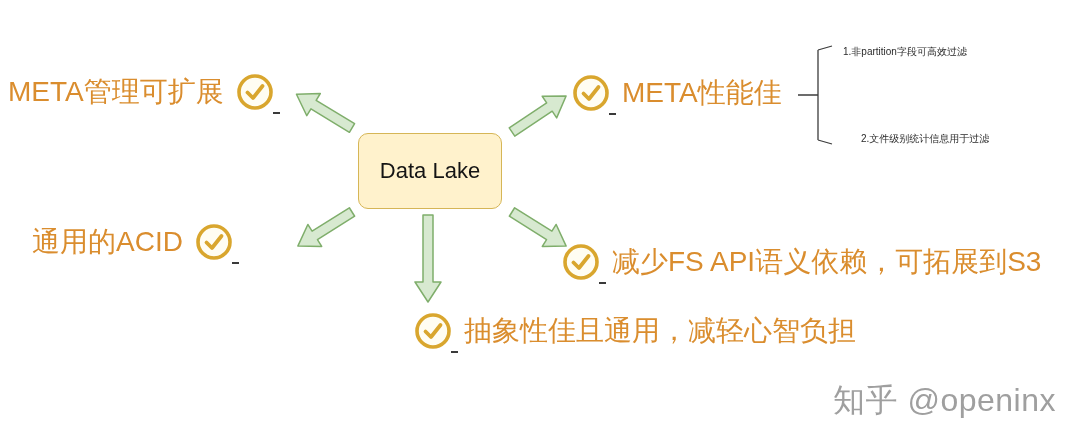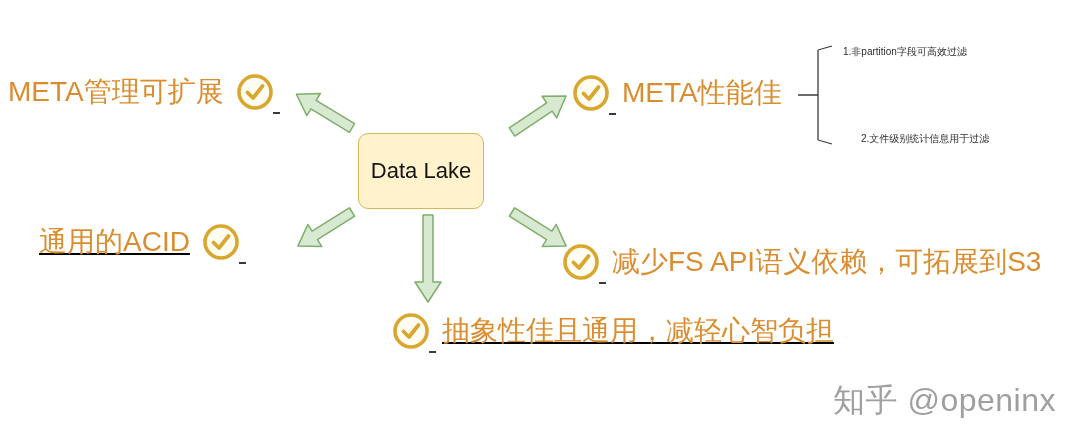--- a/index.html
+++ b/index.html
@@ -16,21 +16,21 @@
     overflow: hidden;
   }
   .overlay {
     position: absolute;
     left: 0; top: 0;
     pointer-events: none;
   }
   .center-node {
     position: absolute;
     left: 358px; top: 133px;
-    width: 126px; height: 76px;
+    width: 144px; height: 76px;
     background: #FFF2CC;
     border: 1.5px solid #D6B656;
     border-radius: 10px;
     display: flex;
     align-items: center;
     justify-content: center;
     font-size: 22px;
     color: #141414;
     box-sizing: border-box;
   }
@@ -120,21 +120,21 @@
         <path d="M11.5,19.5 L17,25 L26.5,13" fill="none" stroke="#D9A62E" stroke-width="3.8" stroke-linecap="round" stroke-linejoin="round"></path>
       </svg>
       <span class="tick-mark"></span>
     </span>
     <span class="node-label">META性能佳</span>
   </div>
 
   <div class="detail" style="left:843px; top:46px;">1.非partition字段可高效过滤</div>
   <div class="detail" style="left:843px; top:133px;margin-left:18px;">2.文件级别统计信息用于过滤</div>
 
-  <div class="node" style="left:39px; top:222px;text-decoration:underline;">
+  <div class="node" style="left:32px; top:222px;">
     <span class="node-label">通用的ACID</span>
     <span class="badge">
       <svg width="38" height="38" viewBox="0 0 38 38">
         <circle cx="19" cy="19" r="16" fill="#FFFDF2" stroke="#D9A62E" stroke-width="3.6"></circle>
         <path d="M11.5,19.5 L17,25 L26.5,13" fill="none" stroke="#D9A62E" stroke-width="3.8" stroke-linecap="round" stroke-linejoin="round"></path>
       </svg>
       <span class="tick-mark"></span>
     </span>
   </div>
 
@@ -142,21 +142,21 @@
     <span class="badge">
       <svg width="38" height="38" viewBox="0 0 38 38">
         <circle cx="19" cy="19" r="16" fill="#FFFDF2" stroke="#D9A62E" stroke-width="3.6"></circle>
         <path d="M11.5,19.5 L17,25 L26.5,13" fill="none" stroke="#D9A62E" stroke-width="3.8" stroke-linecap="round" stroke-linejoin="round"></path>
       </svg>
       <span class="tick-mark"></span>
     </span>
     <span class="node-label">减少FS API语义依赖，可拓展到S3</span>
   </div>
 
-  <div class="node" style="left:392px; top:311px;text-decoration:underline;">
+  <div class="node" style="left:414px; top:311px;">
     <span class="badge">
       <svg width="38" height="38" viewBox="0 0 38 38">
         <circle cx="19" cy="19" r="16" fill="#FFFDF2" stroke="#D9A62E" stroke-width="3.6"></circle>
         <path d="M11.5,19.5 L17,25 L26.5,13" fill="none" stroke="#D9A62E" stroke-width="3.8" stroke-linecap="round" stroke-linejoin="round"></path>
       </svg>
       <span class="tick-mark"></span>
     </span>
     <span class="node-label">抽象性佳且通用，减轻心智负担</span>
   </div>
 

